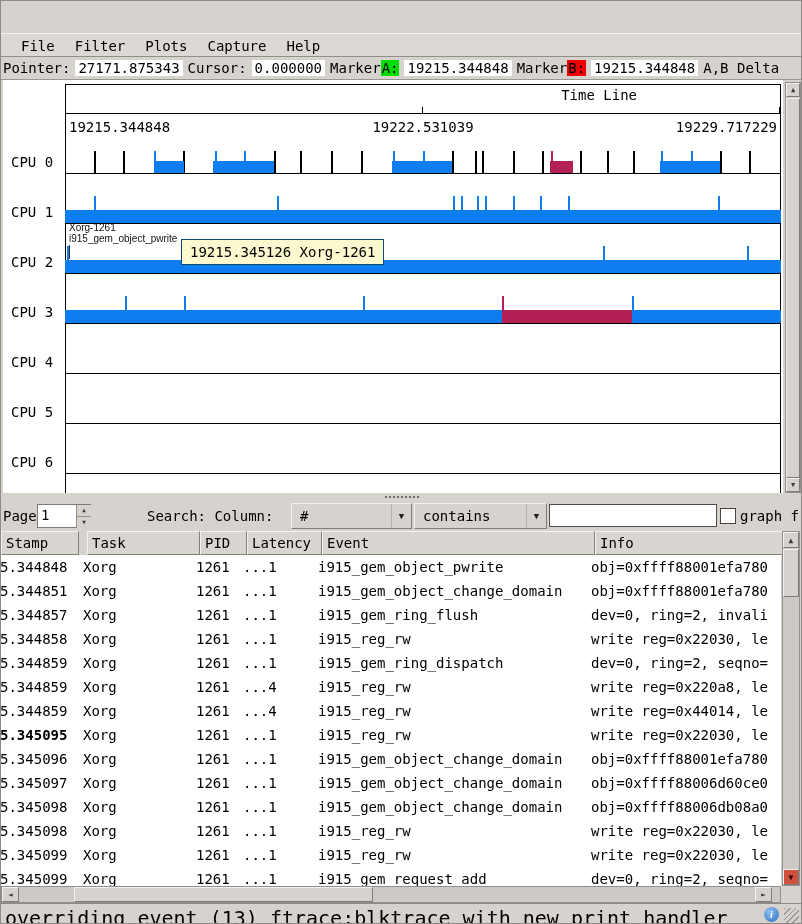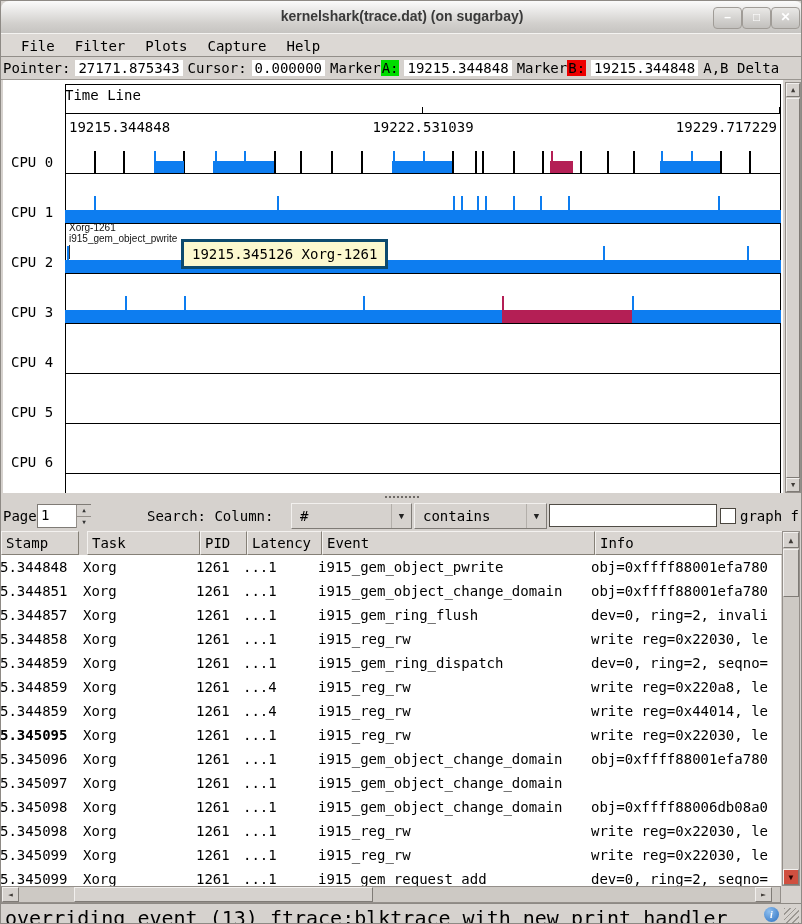--- a/index.html
+++ b/index.html
@@ -23,24 +23,24 @@
 
   
   #infobar{left:0;top:56px;width:802px;height:23px;background:#d6d2ce;border-bottom:1px solid #9a9691;
            box-sizing:border-box;display:flex;align-items:center;gap:5px;font-size:14px;white-space:nowrap;overflow:hidden;padding-left:2px;}
   .ibox{background:#ffffff;padding:0 3px;}
   .mkey{padding:0 1px;}
 
   
   #graph-pane{left:2px;top:79px;width:780px;height:413px;background:#ffffff;overflow:hidden;}
   .gline{position:absolute;background:#000;}
-  #graph-title{left:62px;top:7px;width:572px;text-align:left;font-size:14px;}
+  #graph-title{left:62px;top:7px;width:572px;text-align:right;font-size:14px;}
   .axis-label{font-size:14px;top:39px;}
   .cpu-label{position:absolute;font-size:14px;}
-  #tooltip{left:178px;top:159px;height:24px;line-height:24px;background:#fcf9cf;border:3px solid #0c4a6e;
+  #tooltip{left:178px;top:159px;height:24px;line-height:24px;background:#fcf9cf;border:1px solid #0c4a6e;
            padding:0 8px;font-size:14px;z-index:30;}
   .mk-lbl{position:absolute;font-family:"Liberation Sans",sans-serif;font-size:10px;color:#111;z-index:25;}
 
   
   .sb{background:#cdc9c4;border:1px solid #948f8a;box-sizing:border-box;}
   .sb-btn{position:absolute;background:#d6d2ce;border:1px solid;border-color:#f2f0ee #7f7b76 #7f7b76 #f2f0ee;
           color:#3f3b37;text-align:center;box-sizing:border-box;}
   .sb-thumb{position:absolute;background:#d6d2ce;border:1px solid;border-color:#f2f0ee #7f7b76 #7f7b76 #f2f0ee;box-sizing:border-box;}
 
   
@@ -79,26 +79,20 @@
              background:radial-gradient(circle at 35% 30%,#8fc0f0,#2a6fc0);color:#fff;text-align:center;
              font-size:10px;line-height:15px;font-style:italic;font-weight:bold;font-family:"Liberation Serif",serif;}
   #resize-grip{position:absolute;left:783px;top:4px;width:15px;height:15px;
                background:repeating-linear-gradient(135deg,#9b9792 0 1px,rgba(0,0,0,0) 1px 4px);}
 </style>
 </head>
 <body>
 
 <div id="win">
 
-  <div class="abs" id="titlebar">
-    <div class="abs" id="title">kernelshark(trace.dat) (on sugarbay)</div>
-    <div class="abs winbtn" style="left:712px">–</div>
-    <div class="abs winbtn" style="left:741px">□</div>
-    <div class="abs winbtn" style="left:770px">✕</div>
-  </div>
 
   <div class="abs" id="menubar"><span class="menu-item">File</span><span class="menu-item">Filter</span><span class="menu-item">Plots</span><span class="menu-item">Capture</span><span class="menu-item">Help</span></div>
 
   <div class="abs" id="infobar">
     <span>Pointer:</span>
     <span class="ibox">27171.875343</span>
     <span>Cursor:</span>
     <span class="ibox">0.000000</span>
     <span style="display:inline-flex">
       <span>Marker</span>
@@ -312,20 +306,21 @@
         <div class="t-cell c3" style="width: 75px; flex: 0 0 75px;">...1</div>
         <div class="t-cell c4" style="width: 273px; flex: 0 0 273px;">i915_gem_object_change_domain</div>
         <div class="t-cell c5" style="width: 194px; flex: 0 0 194px;">obj=0xffff88001efa780</div>
       </div>
       <div class="t-row">
         <div class="t-cell c0" style="width: 78px; flex: 0 0 78px;">5.345097</div>
         <div class="t-cell c1" style="width: 113px; flex: 0 0 113px;">Xorg</div>
         <div class="t-cell c2" style="width: 47px; flex: 0 0 47px;">1261</div>
         <div class="t-cell c3" style="width: 75px; flex: 0 0 75px;">...1</div>
         <div class="t-cell c4" style="width: 273px; flex: 0 0 273px;">i915_gem_object_change_domain</div>
+        <div class="t-cell c5" style="width: 194px; flex: 0 0 194px;">obj=0xffff88006d60ce0</div>
       </div>
       <div class="t-row">
         <div class="t-cell c0" style="width: 78px; flex: 0 0 78px;">5.345098</div>
         <div class="t-cell c1" style="width: 113px; flex: 0 0 113px;">Xorg</div>
         <div class="t-cell c2" style="width: 47px; flex: 0 0 47px;">1261</div>
         <div class="t-cell c3" style="width: 75px; flex: 0 0 75px;">...1</div>
         <div class="t-cell c4" style="width: 273px; flex: 0 0 273px;">i915_gem_object_change_domain</div>
         <div class="t-cell c5" style="width: 194px; flex: 0 0 194px;">obj=0xffff88006db08a0</div>
       </div>
       <div class="t-row">

